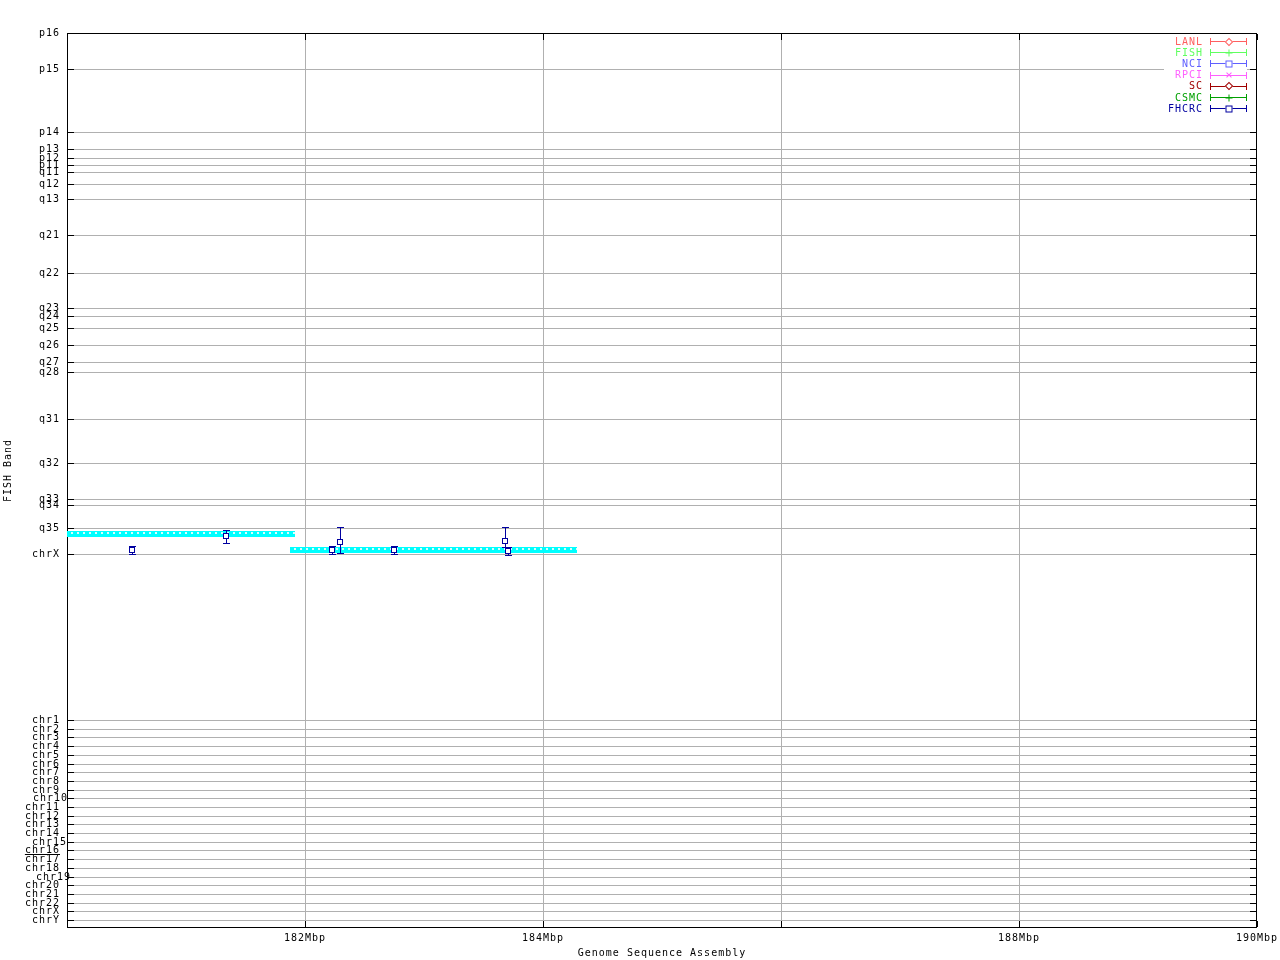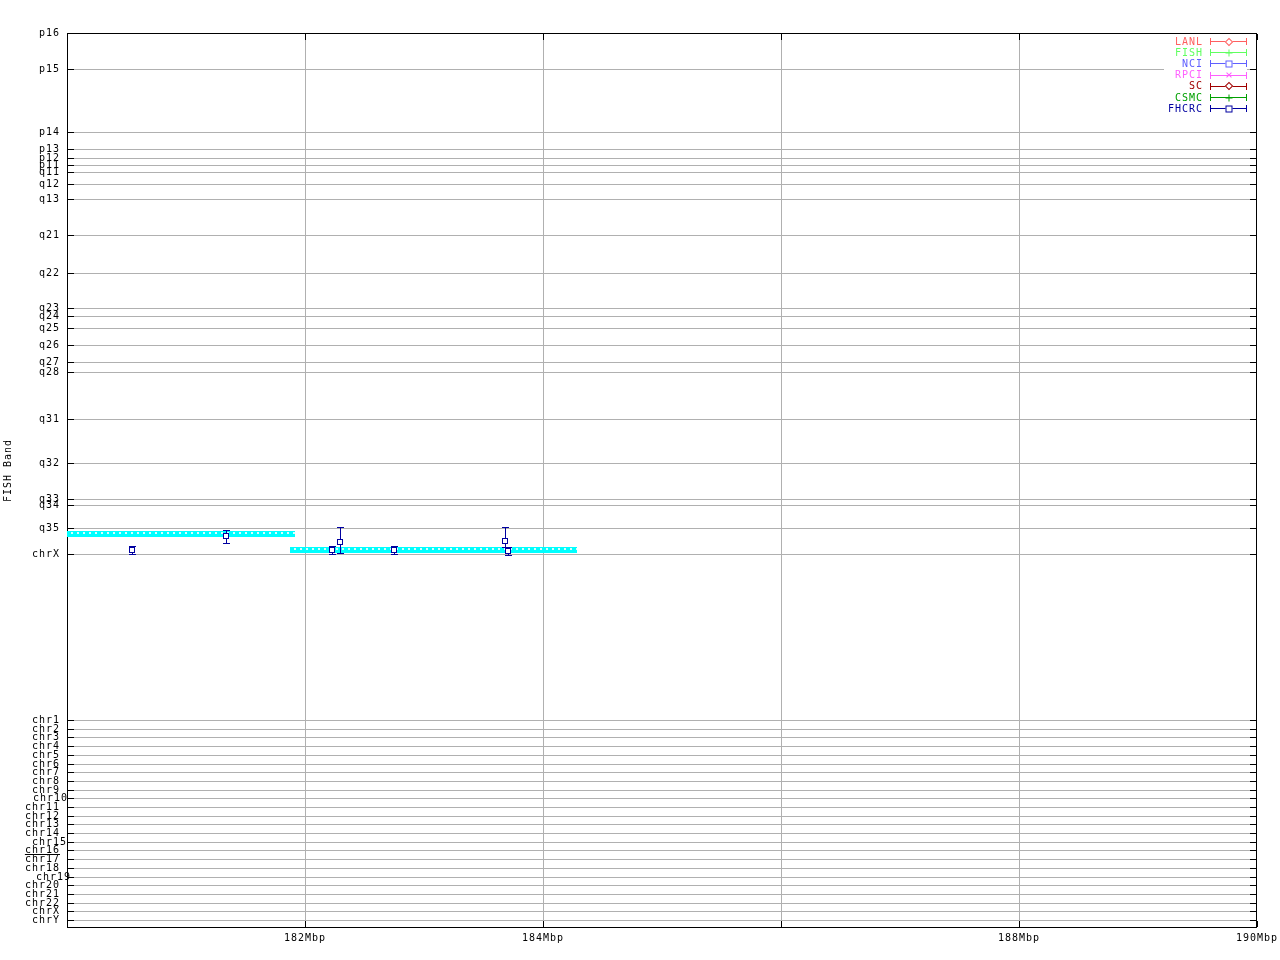--- a/index.html
+++ b/index.html
@@ -36,20 +36,21 @@
   .mk.plus,.mk.x{width:7px;height:7px;transform:translate(-50%,-50%);}
   .mk.x{transform:translate(-50%,-50%) rotate(45deg);}
   .mk.plus::before,.mk.x::before{content:"";position:absolute;left:3px;top:0;width:1px;height:7px;background:currentColor;}
   .mk.plus::after,.mk.x::after{content:"";position:absolute;top:3px;left:0;width:7px;height:1px;background:currentColor;}
 </style>
 </head>
 <body>
 
 <div id="stage">
   <div id="y-title">FISH Band</div>
+  <div id="x-title">Genome Sequence Assembly</div>
   <div id="grid-layer" class="abs">
       <div class="gridh" style="left: 68px; top: 69px; width: 1188px; background: rgb(176, 176, 176);"></div>
       <div class="gridh" style="left: 68px; top: 132px; width: 1188px; background: rgb(176, 176, 176);"></div>
       <div class="gridh" style="left: 68px; top: 149px; width: 1188px; background: rgb(176, 176, 176);"></div>
       <div class="gridh" style="left: 68px; top: 158px; width: 1188px; background: rgb(176, 176, 176);"></div>
       <div class="gridh" style="left: 68px; top: 165px; width: 1188px; background: rgb(176, 176, 176);"></div>
       <div class="gridh" style="left: 68px; top: 172px; width: 1188px; background: rgb(176, 176, 176);"></div>
       <div class="gridh" style="left: 68px; top: 184px; width: 1188px; background: rgb(176, 176, 176);"></div>
       <div class="gridh" style="left: 68px; top: 199px; width: 1188px; background: rgb(176, 176, 176);"></div>
       <div class="gridh" style="left: 68px; top: 235px; width: 1188px; background: rgb(176, 176, 176);"></div>

